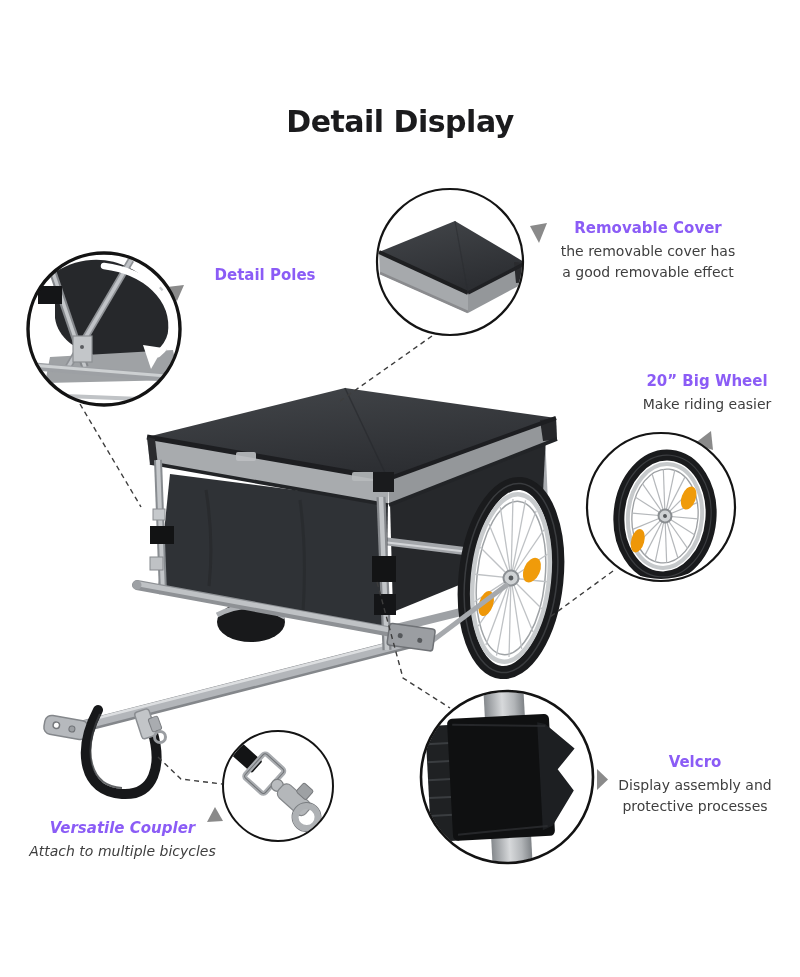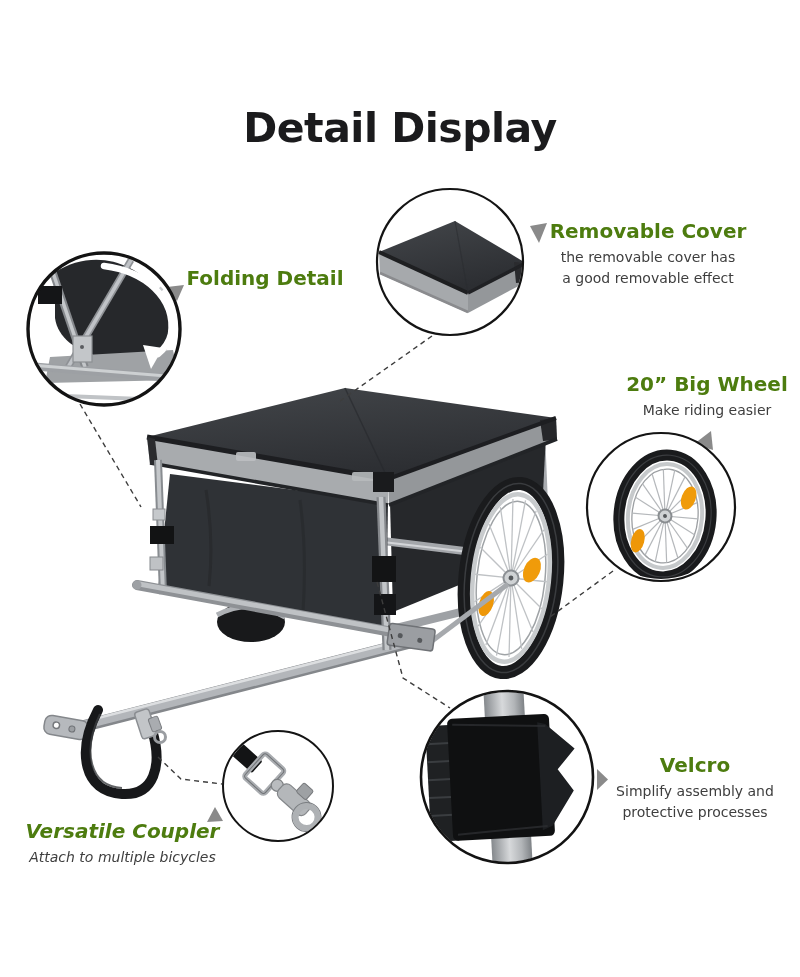--- a/index.html
+++ b/index.html
@@ -1,22 +1,22 @@
 <!DOCTYPE html>
 <html><head>
 <meta charset="utf-8">
 <style>
   html,body{margin:0;padding:0;background:#ffffff;}
   .page{position:relative;width:800px;height:977px;background:#ffffff;overflow:hidden;
         font-family:"DejaVu Sans","Liberation Sans",sans-serif;}
   .scene{position:absolute;left:0;top:0;}
   .page-title{position:absolute;left:0;top:104px;width:800px;text-align:center;
-        font-size:41px;font-weight:700;color:#1b1b1d;letter-spacing:-0.5px;}
+        font-size:30px;font-weight:700;color:#1b1b1d;letter-spacing:-0.5px;}
   .callout{position:absolute;text-align:center;}
-  .callout .heading{font-size:20px;font-weight:700;color:#4d7c0f;margin-bottom:4px;}
+  .callout .heading{font-size:15px;font-weight:700;color:#8b5cf6;margin-bottom:4px;}
   .callout .line{font-size:14px;font-weight:400;color:#3e3e3e;line-height:20.5px;}
   #co-folding   {left:160px;top:266px;width:210px;}
   #co-cover     {left:533px;top:219px;width:230px;}
   #co-wheel     {left:602px;top:372px;width:210px;}
   #co-velcro    {left:590px;top:753px;width:210px;}
   #co-coupler   {left:10px; top:819px;width:225px;font-style:italic;}
 </style>
 </head>
 <body>
 
@@ -293,37 +293,37 @@
           <circle cx="320" cy="790" r="14.5" fill="none" stroke="#7b7e82" stroke-width="1"></circle>
         </g>
       </g>
       <circle cx="278" cy="786" r="55" fill="none" stroke="#141414" stroke-width="2"></circle>
     </g>
   </svg>
 
   <div class="page-title">Detail Display</div>
 
   <div class="callout" id="co-folding">
-    <div class="heading">Folding Detail</div>
+    <div class="heading">Detail Poles</div>
   </div>
 
   <div class="callout" id="co-cover">
     <div class="heading">Removable Cover</div>
     <div class="line">the removable cover has</div>
     <div class="line">a good removable effect</div>
   </div>
 
   <div class="callout" id="co-wheel">
     <div class="heading">20” Big Wheel</div>
     <div class="line">Make riding easier</div>
   </div>
 
   <div class="callout" id="co-velcro">
     <div class="heading">Velcro</div>
-    <div class="line">Simplify assembly and</div>
+    <div class="line">Display assembly and</div>
     <div class="line">protective processes</div>
   </div>
 
   <div class="callout" id="co-coupler">
     <div class="heading">Versatile Coupler</div>
     <div class="line">Attach to multiple bicycles</div>
   </div>
 
 </div>
 

